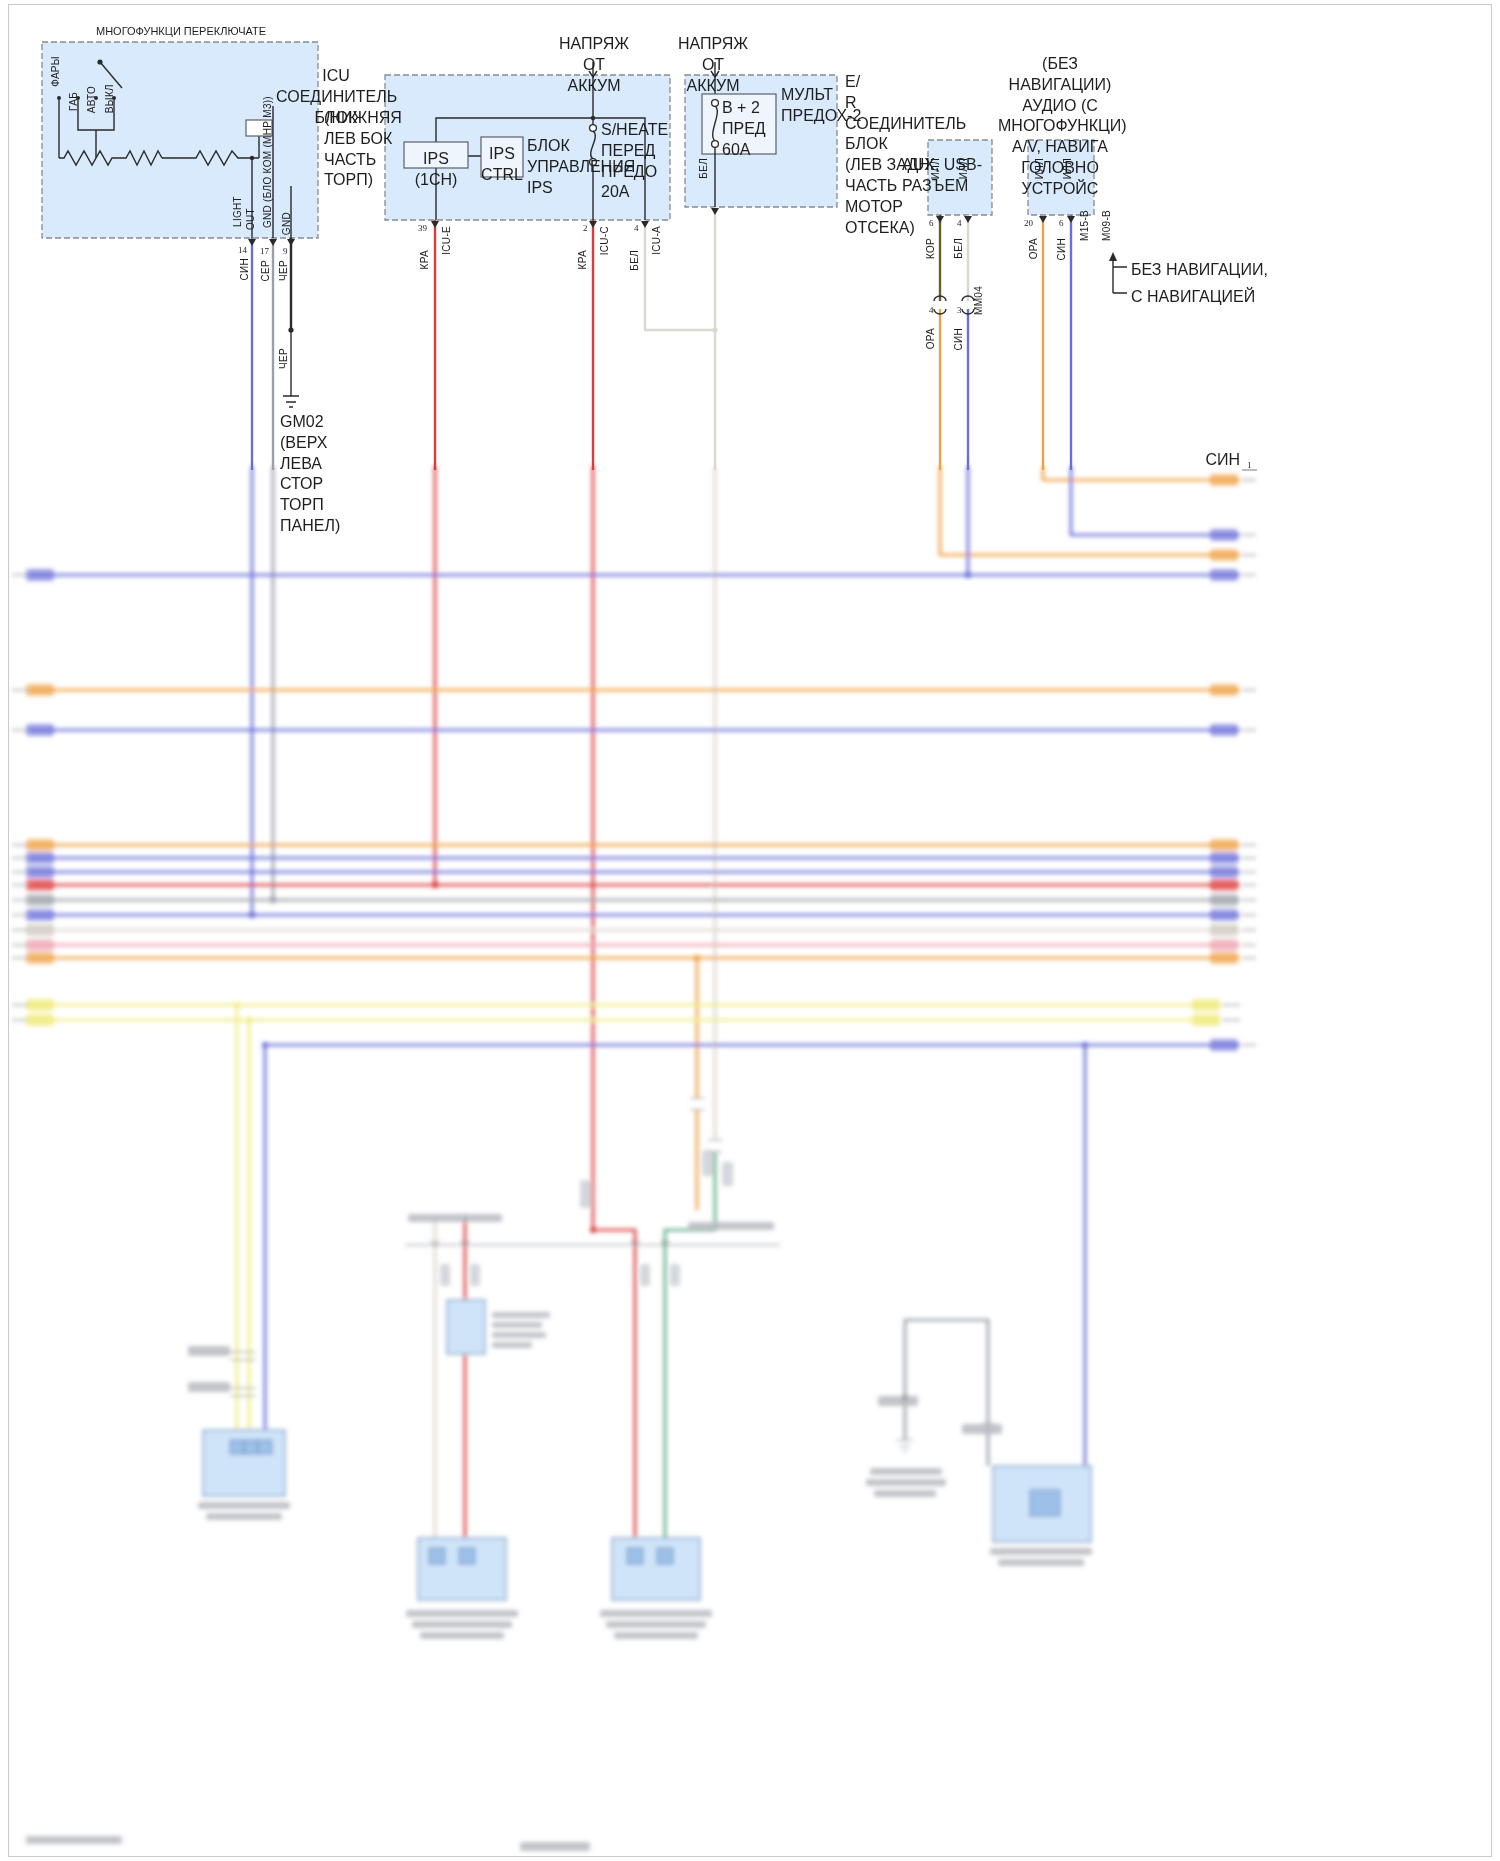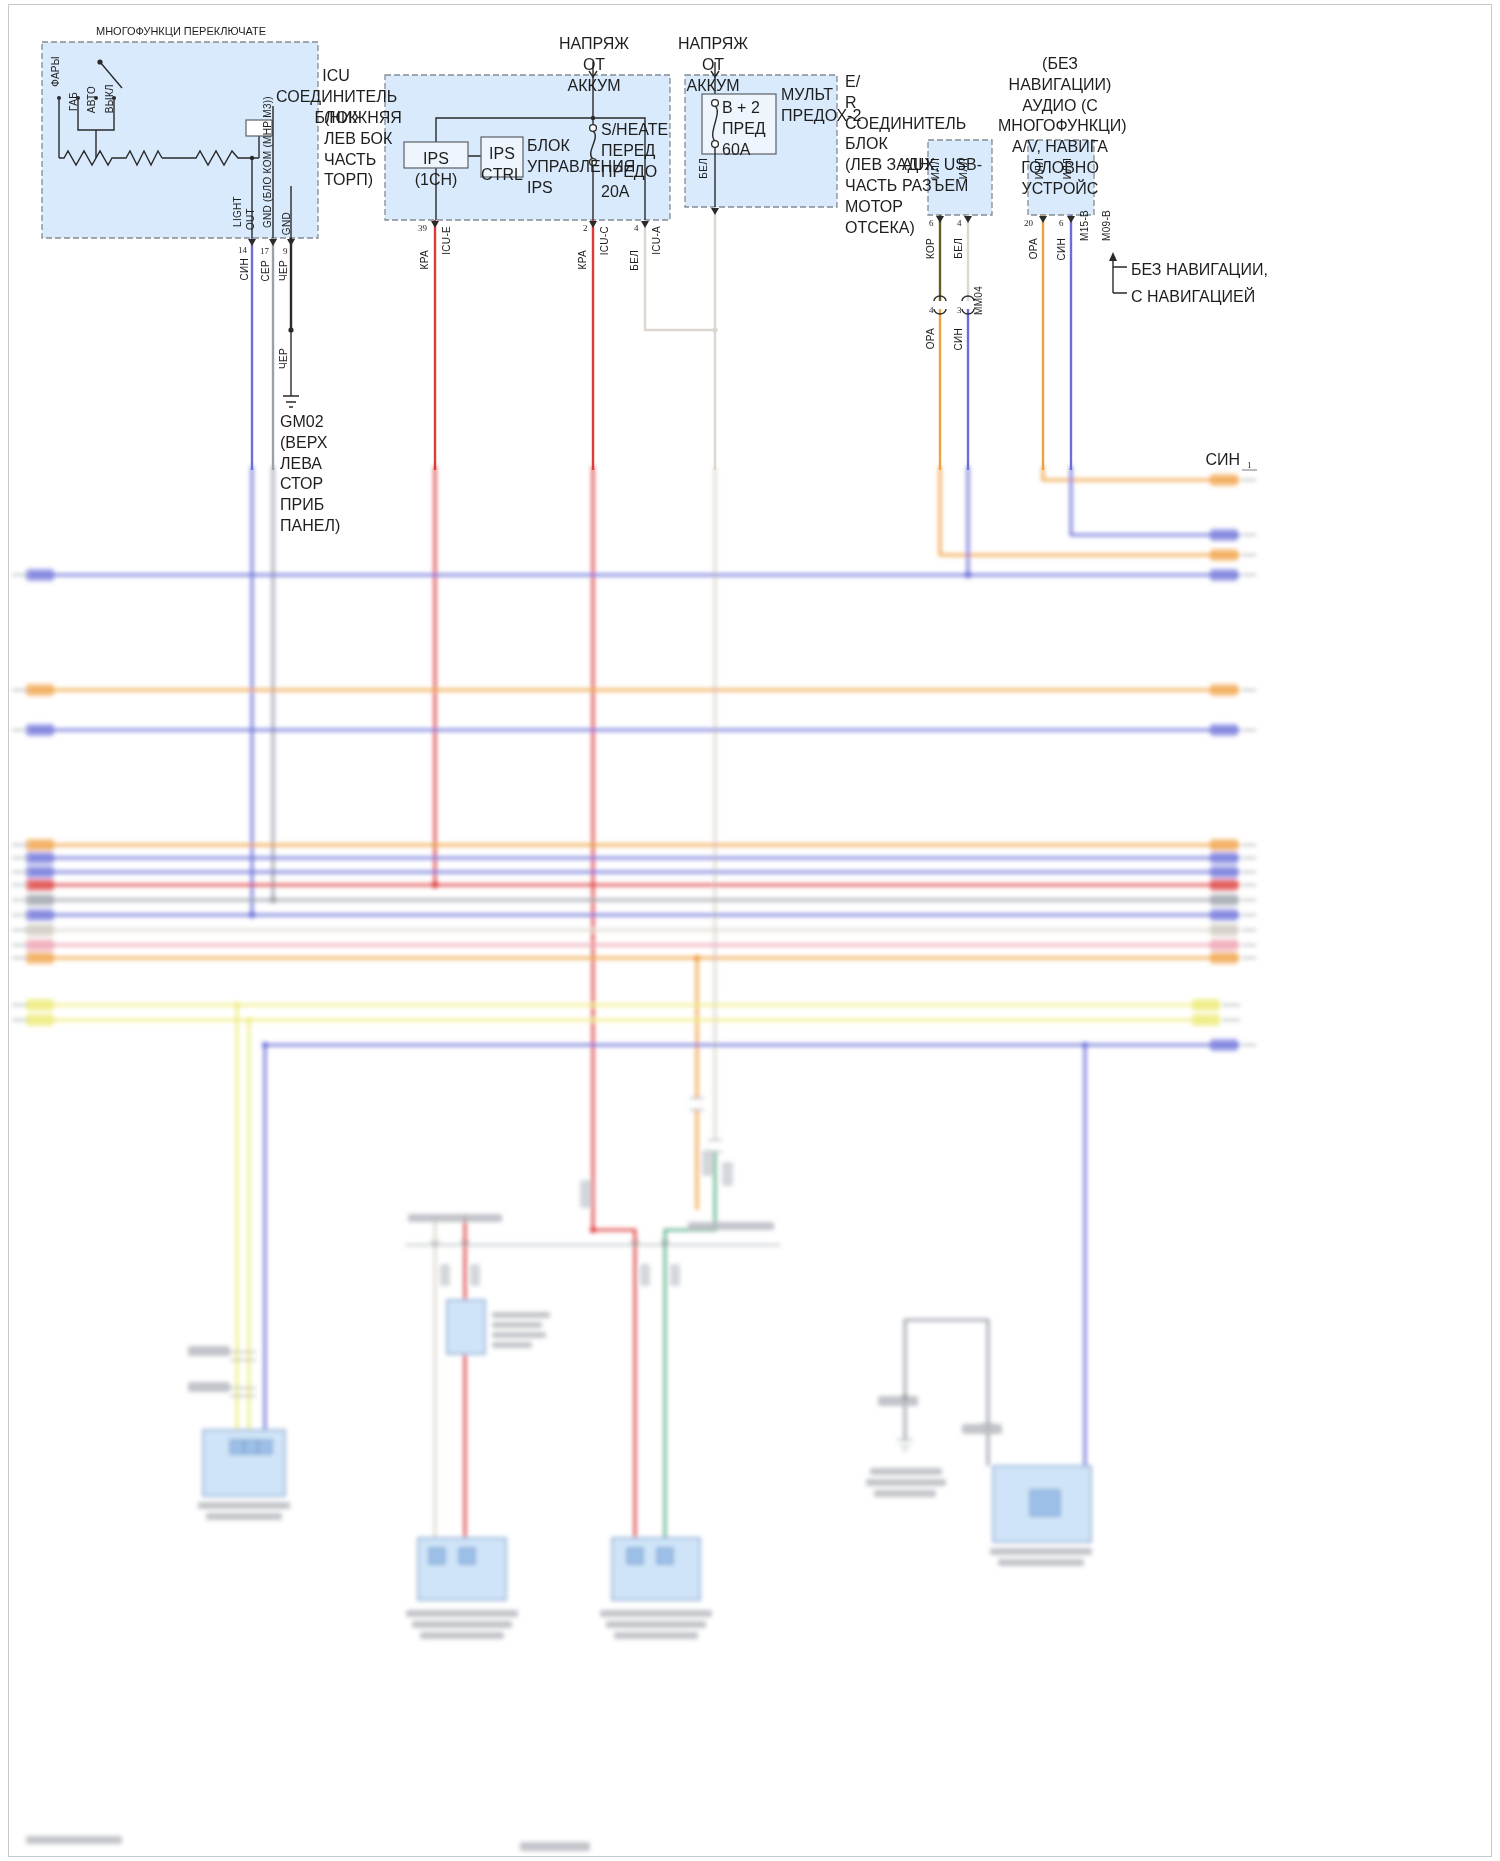--- a/index.html
+++ b/index.html
@@ -348,21 +348,21 @@
   <div class="vt" style="left:282px;top:212px;">GND</div>
   <div class="pin" style="left:238px;top:246px;">14</div>
   <div class="pin" style="left:260px;top:247px;">17</div>
   <div class="pin" style="left:283px;top:247px;">9</div>
   <div class="vt" style="left:240px;top:258px;">СИН</div>
   <div class="vt" style="left:261px;top:260px;">СЕР</div>
   <div class="vt" style="left:279px;top:260px;">ЧЕР</div>
   <div class="vt" style="left:279px;top:348px;">ЧЕР</div>
   <div class="lbl" style="left:280px;top:412px;width:90px;">GM02
 (ВЕРХ ЛЕВА
-СТОР ПРИБ
+СТОР ТОРП
 ПАНЕЛ)</div>
 
   <div class="lbl ctr" style="left:276px;top:66px;width:120px;">ICU СОЕДИНИТЕЛЬ
 БЛОК</div>
   <div class="lbl" style="left:324px;top:108px;width:100px;">(НИЖНЯЯ
 ЛЕВ БОК ЧАСТЬ
 ТОРП)</div>
 
   <div class="lbl ctr" style="left:557px;top:34px;width:74px;">НАПРЯЖ
 ОТ АККУМ</div>

